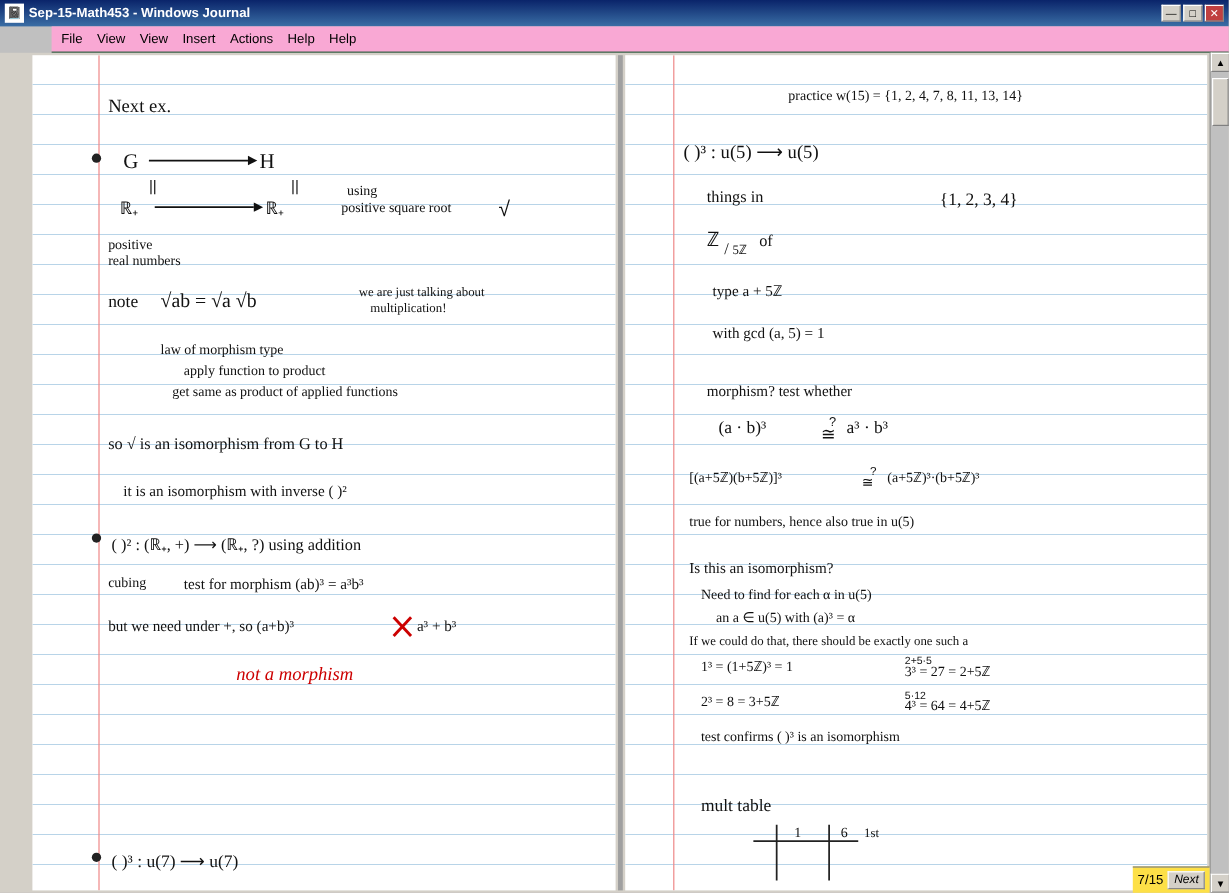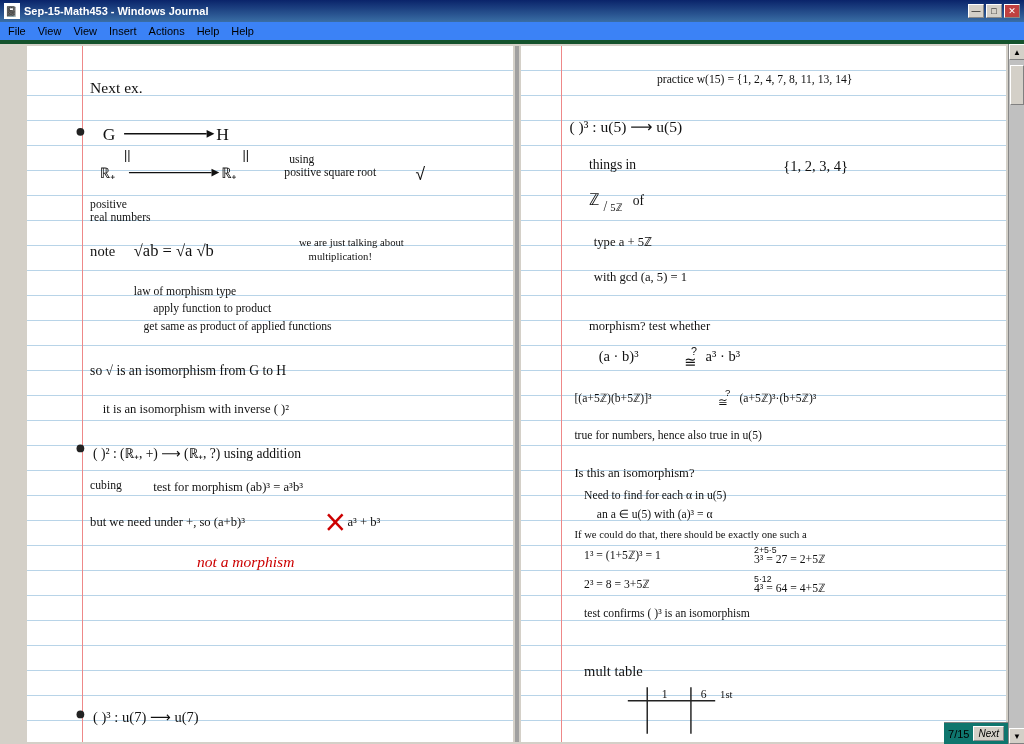--- a/index.html
+++ b/index.html
@@ -53,26 +53,27 @@
       font-size: 9px;
       display: flex;
       align-items: center;
       justify-content: center;
       cursor: pointer;
       color: #000;
     }
 
     
     .menu-bar {
-      background: #3b82f6;
+      background: #f9a8d4;
       height: 22px;
       display: flex;
       align-items: center;
       padding: 0 2px;
-      border-bottom: 4px solid #14532d;
+      border-bottom: 1px solid #14532d;
+      margin-left: 43px;
     }
     .menu-item {
       padding: 2px 6px;
       font-size: 11px;
       cursor: pointer;
       color: #000;
     }
 
     
     .main-area {
@@ -353,18 +354,18 @@
 
   <div class="scrollbar-area">
     <div class="scroll-btn">▲</div>
     <div class="scroll-track">
       <div class="scroll-thumb"></div>
     </div>
     <div class="scroll-btn">▼</div>
   </div>
 </div>
 
-<div style="position:absolute;bottom:0;right:16px;height:22px;background:#0f766e;border-top:1px solid #808080;display:flex;align-items:center;padding:0 4px;gap:4px;font-size:11px;font-family:Arial,sans-serif;">
+<div style="position:absolute;bottom:0;right:16px;height:22px;background:#fde047;border-top:1px solid #808080;display:flex;align-items:center;padding:0 4px;gap:4px;font-size:11px;font-family:Arial,sans-serif;">
   <span>
     <span>7</span>/<span>15</span>
   </span>
   <div class="next-btn">Next</div>
 </div>
 
 </body></html>

